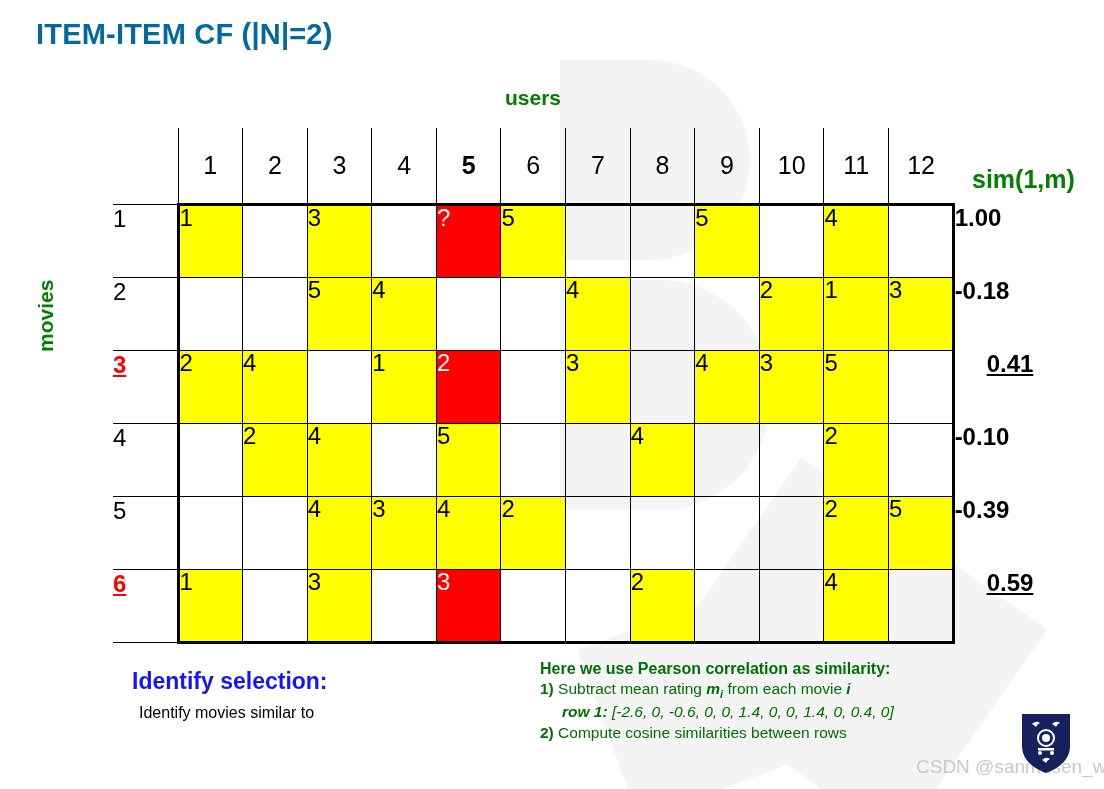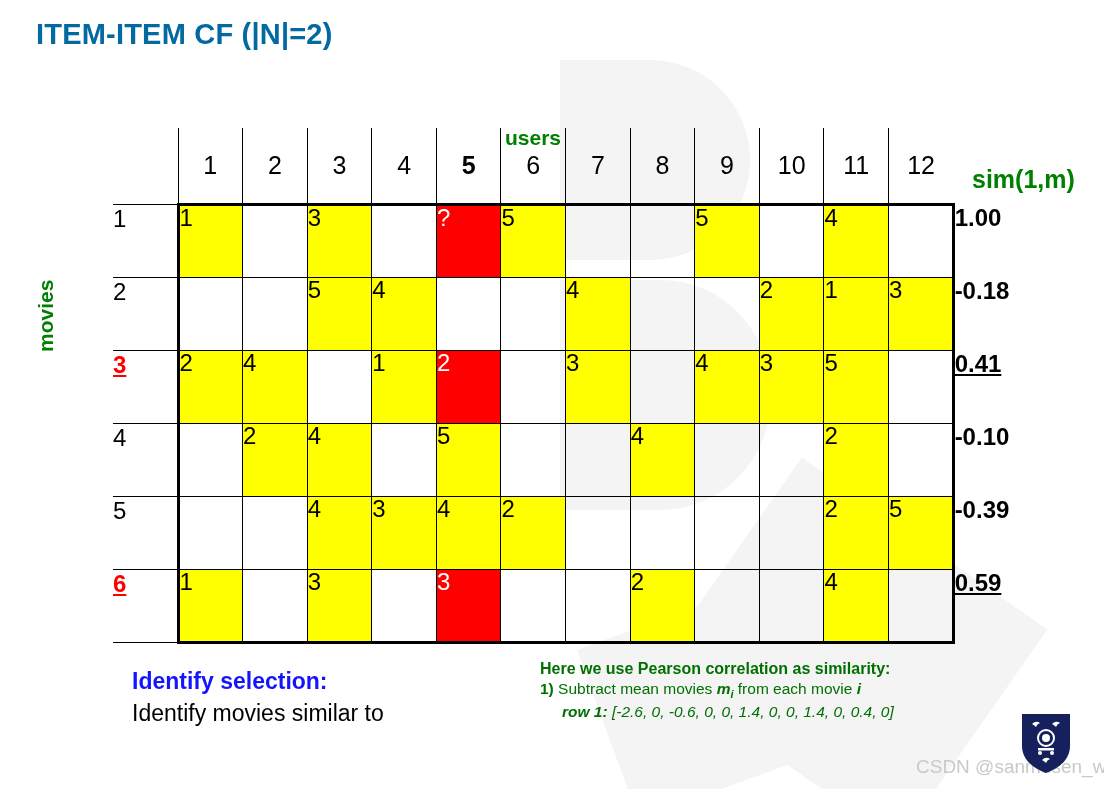--- a/index.html
+++ b/index.html
@@ -21,21 +21,21 @@
   
   #title{
     position:absolute;left:36px;top:18px;
     font-size:29px;font-weight:bold;color:#0369a1;
     letter-spacing:.2px;white-space:nowrap;
   }
 
   
   #users-label{
     position:absolute;left:505px;top:86px;
-    font-size:21px;font-weight:bold;color:#008000;margin-top:40px;
+    font-size:21px;font-weight:bold;color:#008000;
   }
 
   
   #movies-label{
     position:absolute;left:34px;top:352px;
     font-size:21px;font-weight:bold;color:#008000;
     transform:rotate(-90deg);transform-origin:left top;
     white-space:nowrap;
   }
 
@@ -95,32 +95,32 @@
   td.cell.firstcol{border-left:3px solid #000;}
   td.cell.lastcol{border-right:3px solid #000;}
 
   
   td.sim{
     border:none;width:130px;
     text-align:center;vertical-align:middle;
     font-size:22px;font-weight:bold;color:#008000;
     padding-left:12px;
   }
-  td.sim span.ul{text-decoration:underline;}
+  td.sim span.ul{text-decoration:underline;padding-left:32px;}
 
   
   #neighbor-block{
     position:absolute;left:132px;top:668px;width:400px;
   }
   #neighbor-title{
     font-size:23px;font-weight:bold;color:#1414ff;
     margin:0 0 3px 0;
   }
   .neighbor-line{
-    font-size:23px;color:#000;margin:0;line-height:1.32;
+    font-size:16px;color:#000;margin:7px;line-height:1.32;
     white-space:nowrap;
   }
   .neighbor-line b{font-weight:bold;}
 
   
   #pearson-block{
     position:absolute;left:540px;top:658px;width:560px;
     color:#007000;font-size:15.5px;line-height:1.34;
   }
   #pearson-block .hdr{font-weight:bold;font-size:16px;}
@@ -275,22 +275,23 @@
   </table>
 </div>
 
 <div id="neighbor-block">
   <div id="neighbor-title">Identify selection:</div>
   <div class="neighbor-line">Identify movies similar to</div>
 </div>
 
 <div id="pearson-block">
   <div class="hdr">Here we use Pearson correlation as similarity:</div>
-  <div><span class="step">1)</span> <span>Subtract mean movies </span><b><i>m</i><i class="sub">i</i></b><span> from each movie </span><b><i>i</i></b></div>
+  <div><span class="step">1)</span> <span>Subtract mean rating </span><b><i>m</i><i class="sub">i</i></b><span> from each movie </span><b><i>i</i></b></div>
   <div class="indent"><b><i>row 1:</i></b><i> [-2.6, 0, -0.6, 0, 0, 1.4, 0, 0, 1.4, 0, 0.4, 0]</i></div>
+  <div><span class="step">2)</span> <span>Compute cosine similarities between rows</span></div>
 </div>
 
 <div id="watermark">CSDN @sanmusen_wu</div>
 
 <svg id="crest" viewBox="0 0 52 62">
   <path d="M2 2 H50 V34 C50 48 38 57 26 61 C14 57 2 48 2 34 Z" fill="#16205c"></path>
   <g fill="#ffffff">
     <path d="M12 12 q4 -4 8 -1 q-3 1 -4 4 q-2 -2 -4 -3 z"></path>
     <path d="M32 12 q4 -4 8 -1 q-3 1 -4 4 q-2 -2 -4 -3 z"></path>
     <circle cx="26" cy="26" r="8" fill="none" stroke="#ffffff" stroke-width="2"></circle>

